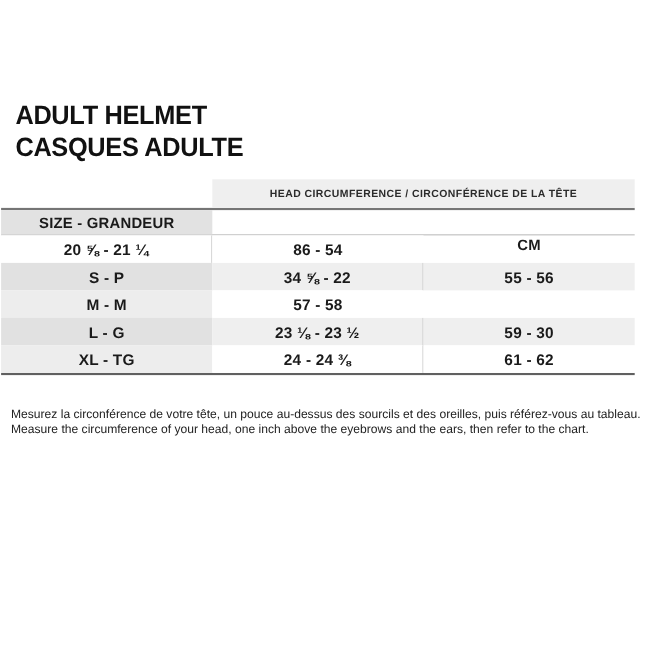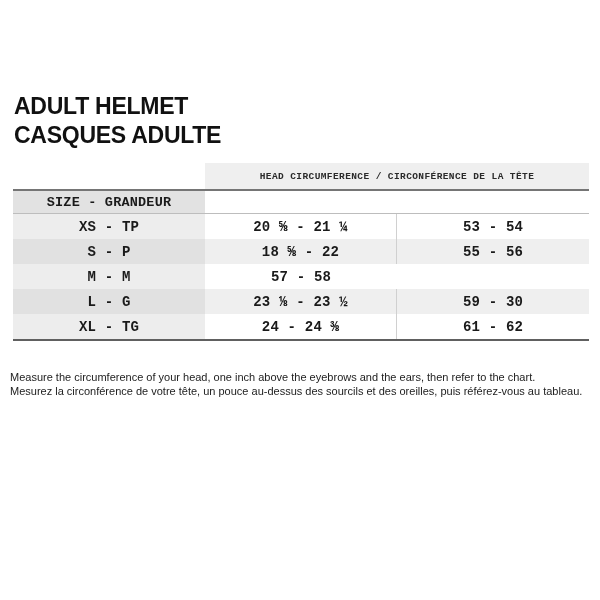--- a/index.html
+++ b/index.html
@@ -3,21 +3,21 @@
 <meta charset="utf-8">
 <style>
   html,body{margin:0;padding:0;background:#ffffff;}
   body{width:600px;height:600px;font-family:"Liberation Sans","DejaVu Sans",sans-serif;}
   .page{position:relative;width:600px;height:600px;background:#ffffff;overflow:hidden;padding-left:24px;}
 
   .title-block{position:absolute;left:14px;top:91px;color:#111;
     font-weight:800;font-size:24px;line-height:29px;letter-spacing:-0.3px;
     transform:scaleX(0.96);transform-origin:left top;white-space:nowrap;}
 
-  .size-table{position:absolute;left:13px;top:163px;width:576px;font-family:Liberation Mono, monospace;}
+  .size-table{position:absolute;left:1px;top:163px;width:576px;}
 
   .span-header-row{display:flex;}
   .span-header-spacer{width:192px;}
   .span-header-cell{width:384px;height:26px;background:#efefef;
     display:flex;align-items:center;justify-content:center;
     font-size:9.5px;font-weight:700;color:#2b2b2b;letter-spacing:0.4px;}
 
   .dark-rule{height:2px;background:#757575;}
 
   .row{display:flex;height:25px;}
@@ -61,27 +61,26 @@
     <div class="dark-rule"></div>
 
     <div class="row header-row">
       <div class="cell c1">SIZE - GRANDEUR</div>
       <div class="cell c2">INCHES - POUCES</div>
       <div class="cell c3">CM</div>
     </div>
 
     <div class="body-rows">
       <div class="row">
-        <div class="cell c1">XS - TP</div>
         <div class="cell c2">20 ⅝ - 21 ¼</div>
-        <div class="cell c3">53 - 54</div>
+        <div class="cell c3">86 - 54</div>
       </div>
       <div class="row">
         <div class="cell c1">S - P</div>
-        <div class="cell c2">18 ⅝ - 22</div>
+        <div class="cell c2">34 ⅝ - 22</div>
         <div class="cell c3">55 - 56</div>
       </div>
       <div class="row">
         <div class="cell c1">M - M</div>
         <div class="cell c3">57 - 58</div>
       </div>
       <div class="row">
         <div class="cell c1">L - G</div>
         <div class="cell c2">23 ⅛ - 23 ½</div>
         <div class="cell c3">59 - 30</div>
@@ -90,17 +89,17 @@
         <div class="cell c1">XL - TG</div>
         <div class="cell c2">24 - 24 ⅜</div>
         <div class="cell c3">61 - 62</div>
       </div>
     </div>
 
     <div class="table-bottom"></div>
   </div>
 
   <div class="footer-note">
+    <div>Mesurez la circonférence de votre tête, un pouce au-dessus des sourcils et des oreilles, puis référez-vous au tableau.</div>
     <div>Measure the circumference of your head, one inch above the eyebrows and the ears, then refer to the chart.</div>
-    <div>Mesurez la circonférence de votre tête, un pouce au-dessus des sourcils et des oreilles, puis référez-vous au tableau.</div>
   </div>
 
 </div>
 
 </body></html>

